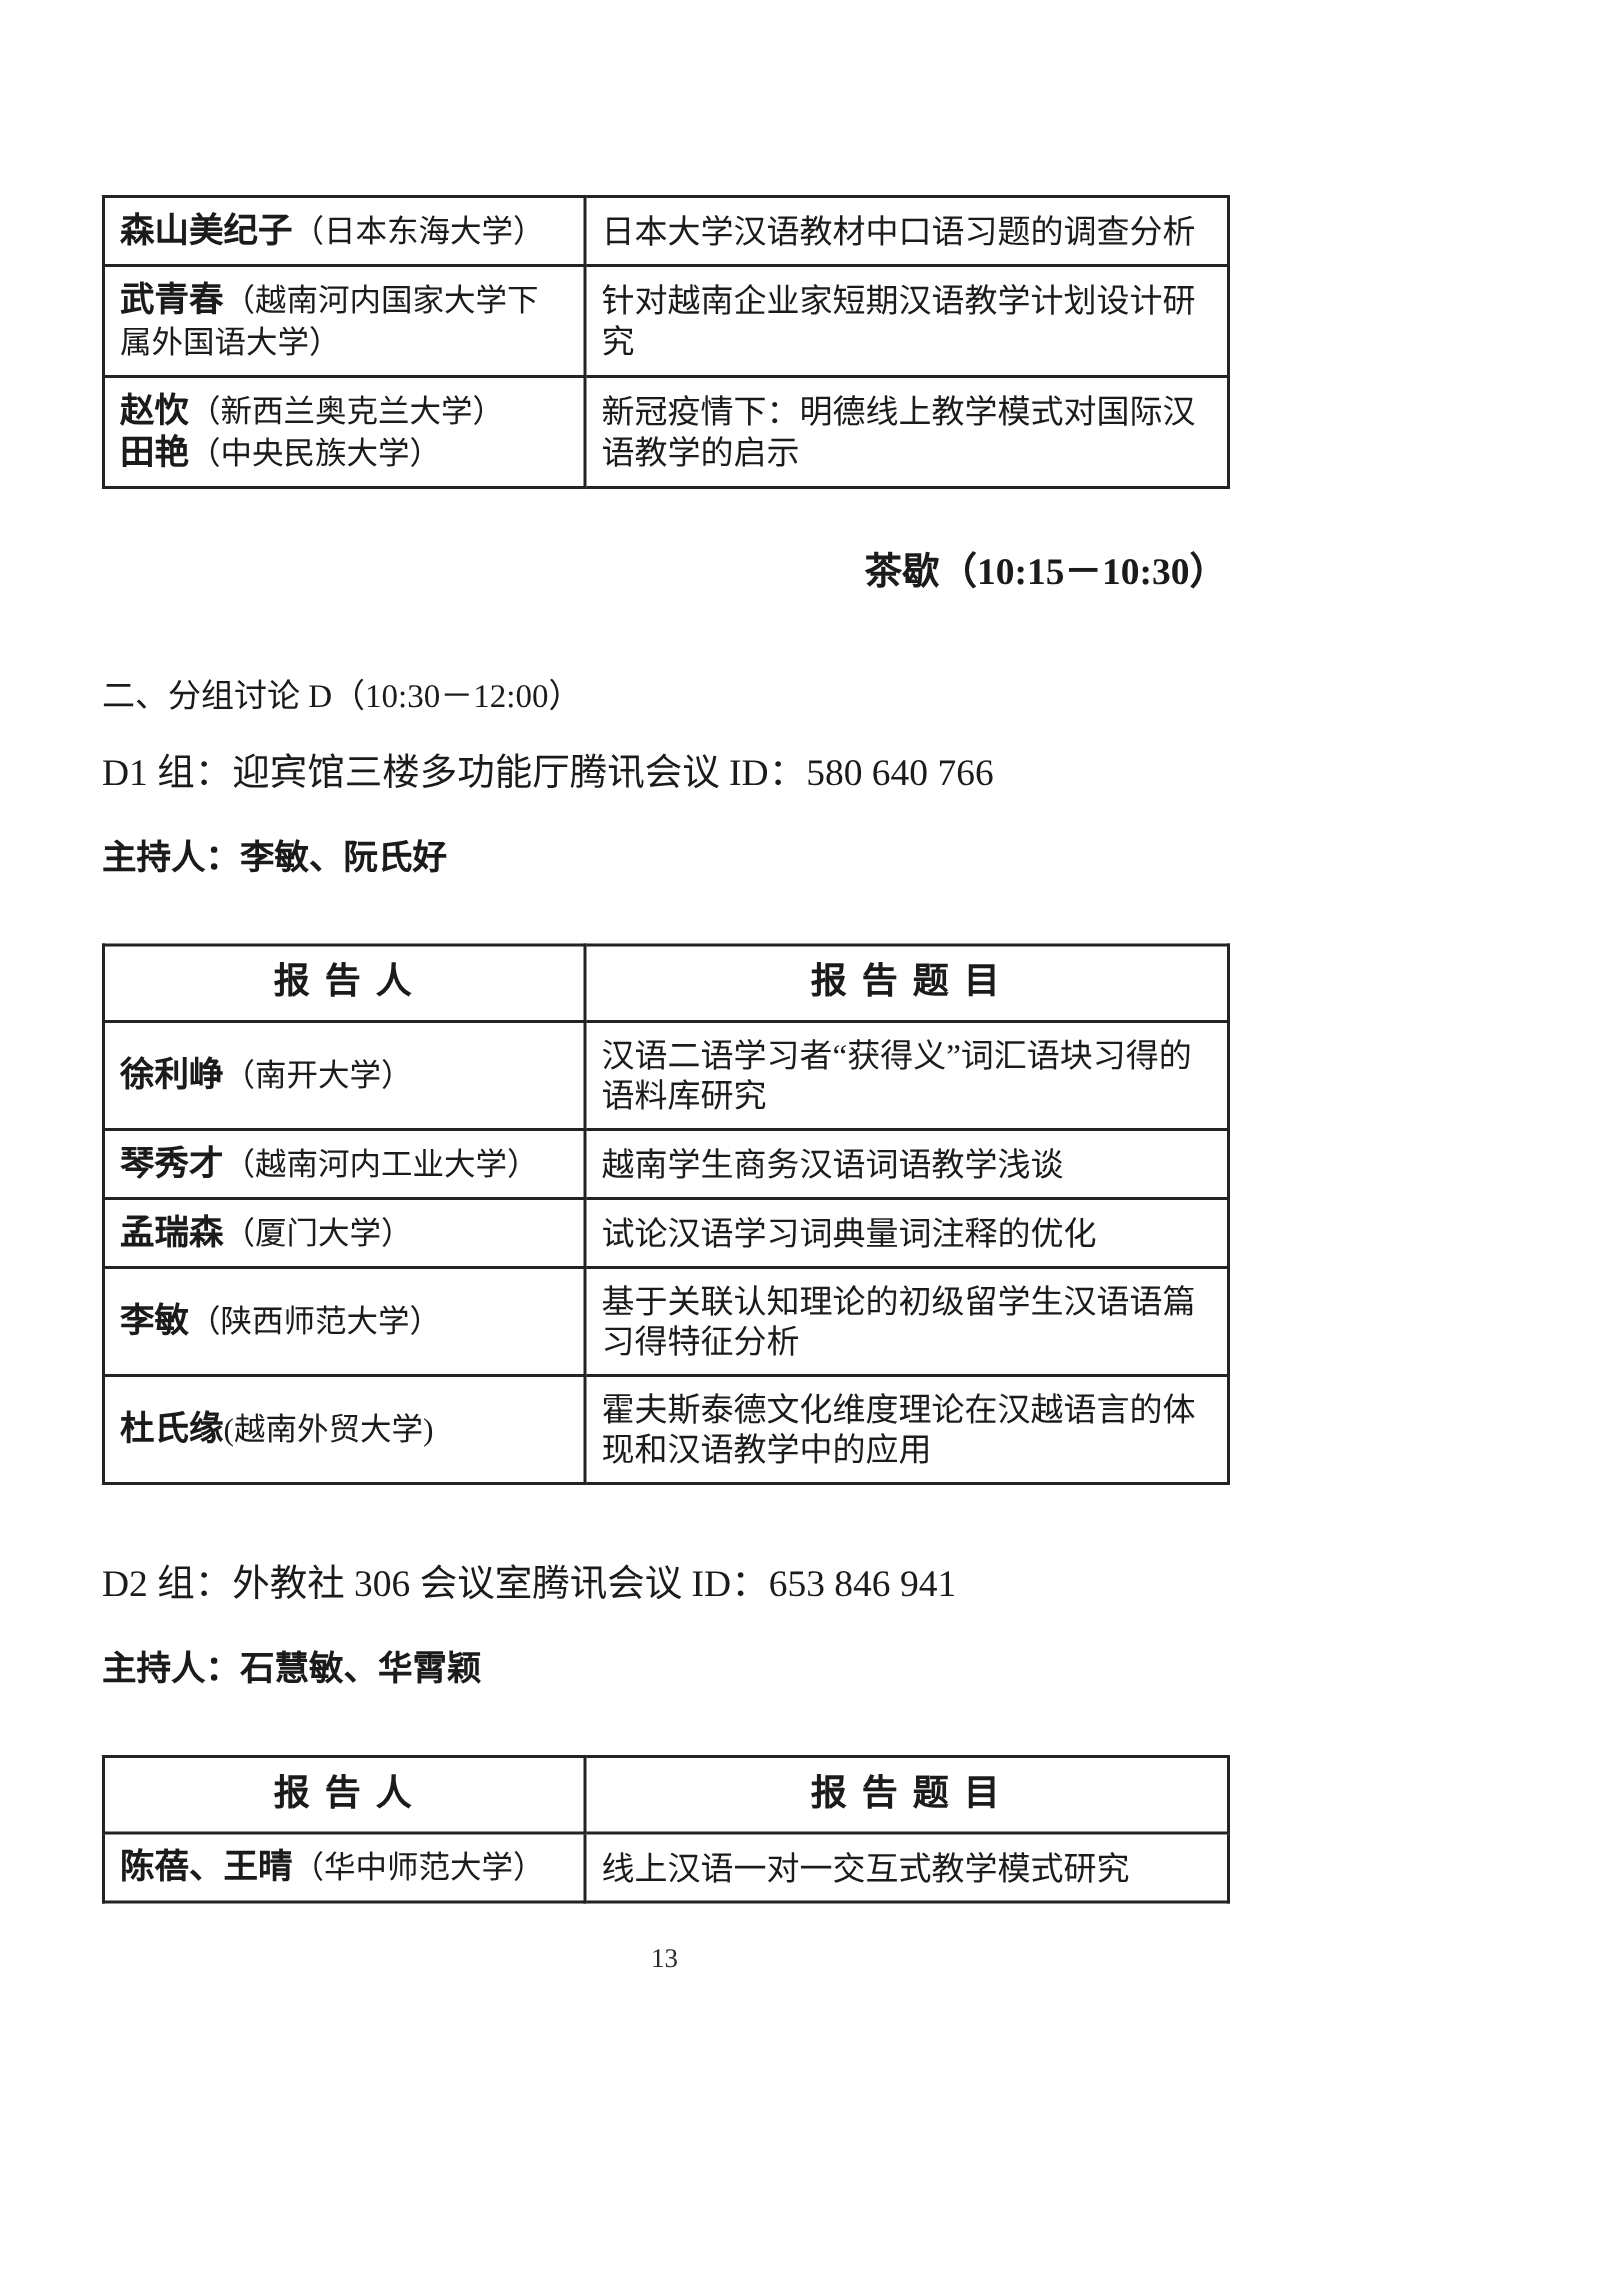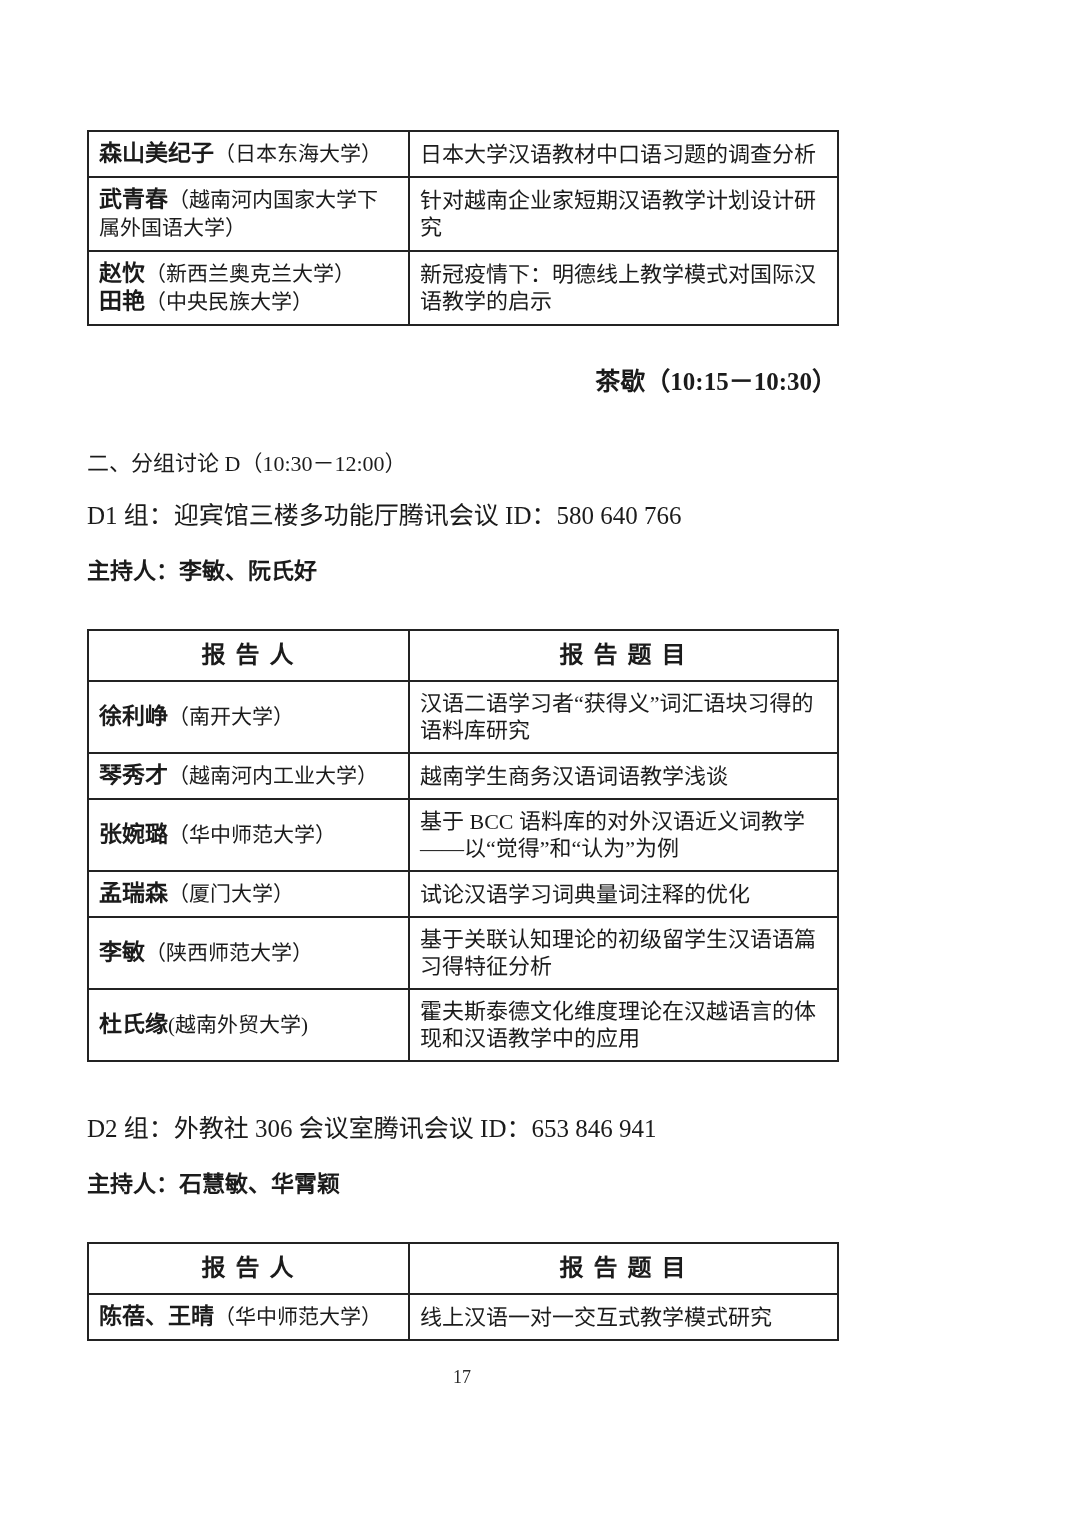--- a/index.html
+++ b/index.html
@@ -11,21 +11,21 @@
   }
   .page {
     position: relative;
     width: 1080px;
     height: 1527px;
     background: #ffffff;
     overflow: hidden;
   }
   .content {
     width: 750px;
-    margin-left: 87px;
+    margin-left: 68px;
     padding-top: 130px;
   }
   table.doc-table {
     border-collapse: collapse;
     width: 750px;
     table-layout: fixed;
   }
   col.col-presenter { width: 321px; }
   col.col-title { width: 429px; }
   .doc-table td, .doc-table th {
@@ -151,26 +151,20 @@
             <td class="title-cell">汉语二语学习者“获得义”词汇语块习得的语料库研究</td>
           </tr>
           <tr>
             <td class="presenter-cell">
               <div class="presenter-line"><span class="presenter-name">琴秀才</span><span class="presenter-affiliation">（越南河内工业大学）</span></div>
             </td>
             <td class="title-cell">越南学生商务汉语词语教学浅谈</td>
           </tr>
           <tr>
             <td class="presenter-cell">
-              <div class="presenter-line"><span class="presenter-name">张婉璐</span><span class="presenter-affiliation">（华中师范大学）</span></div>
-            </td>
-            <td class="title-cell">基于 BCC 语料库的对外汉语近义词教学——以“觉得”和“认为”为例</td>
-          </tr>
-          <tr>
-            <td class="presenter-cell">
               <div class="presenter-line"><span class="presenter-name">孟瑞森</span><span class="presenter-affiliation">（厦门大学）</span></div>
             </td>
             <td class="title-cell">试论汉语学习词典量词注释的优化</td>
           </tr>
           <tr>
             <td class="presenter-cell">
               <div class="presenter-line"><span class="presenter-name">李敏</span><span class="presenter-affiliation">（陕西师范大学）</span></div>
             </td>
             <td class="title-cell">基于关联认知理论的初级留学生汉语语篇习得特征分析</td>
           </tr>
@@ -204,16 +198,16 @@
       <tbody>
           <tr>
             <td class="presenter-cell">
               <div class="presenter-line"><span class="presenter-name">陈蓓、王晴</span><span class="presenter-affiliation">（华中师范大学）</span></div>
             </td>
             <td class="title-cell">线上汉语一对一交互式教学模式研究</td>
           </tr>
         </tbody>
     </table>
 
-    <div class="page-number">17</div>
+    <div class="page-number">13</div>
 
   </div>
 </div>
 
 </body></html>

